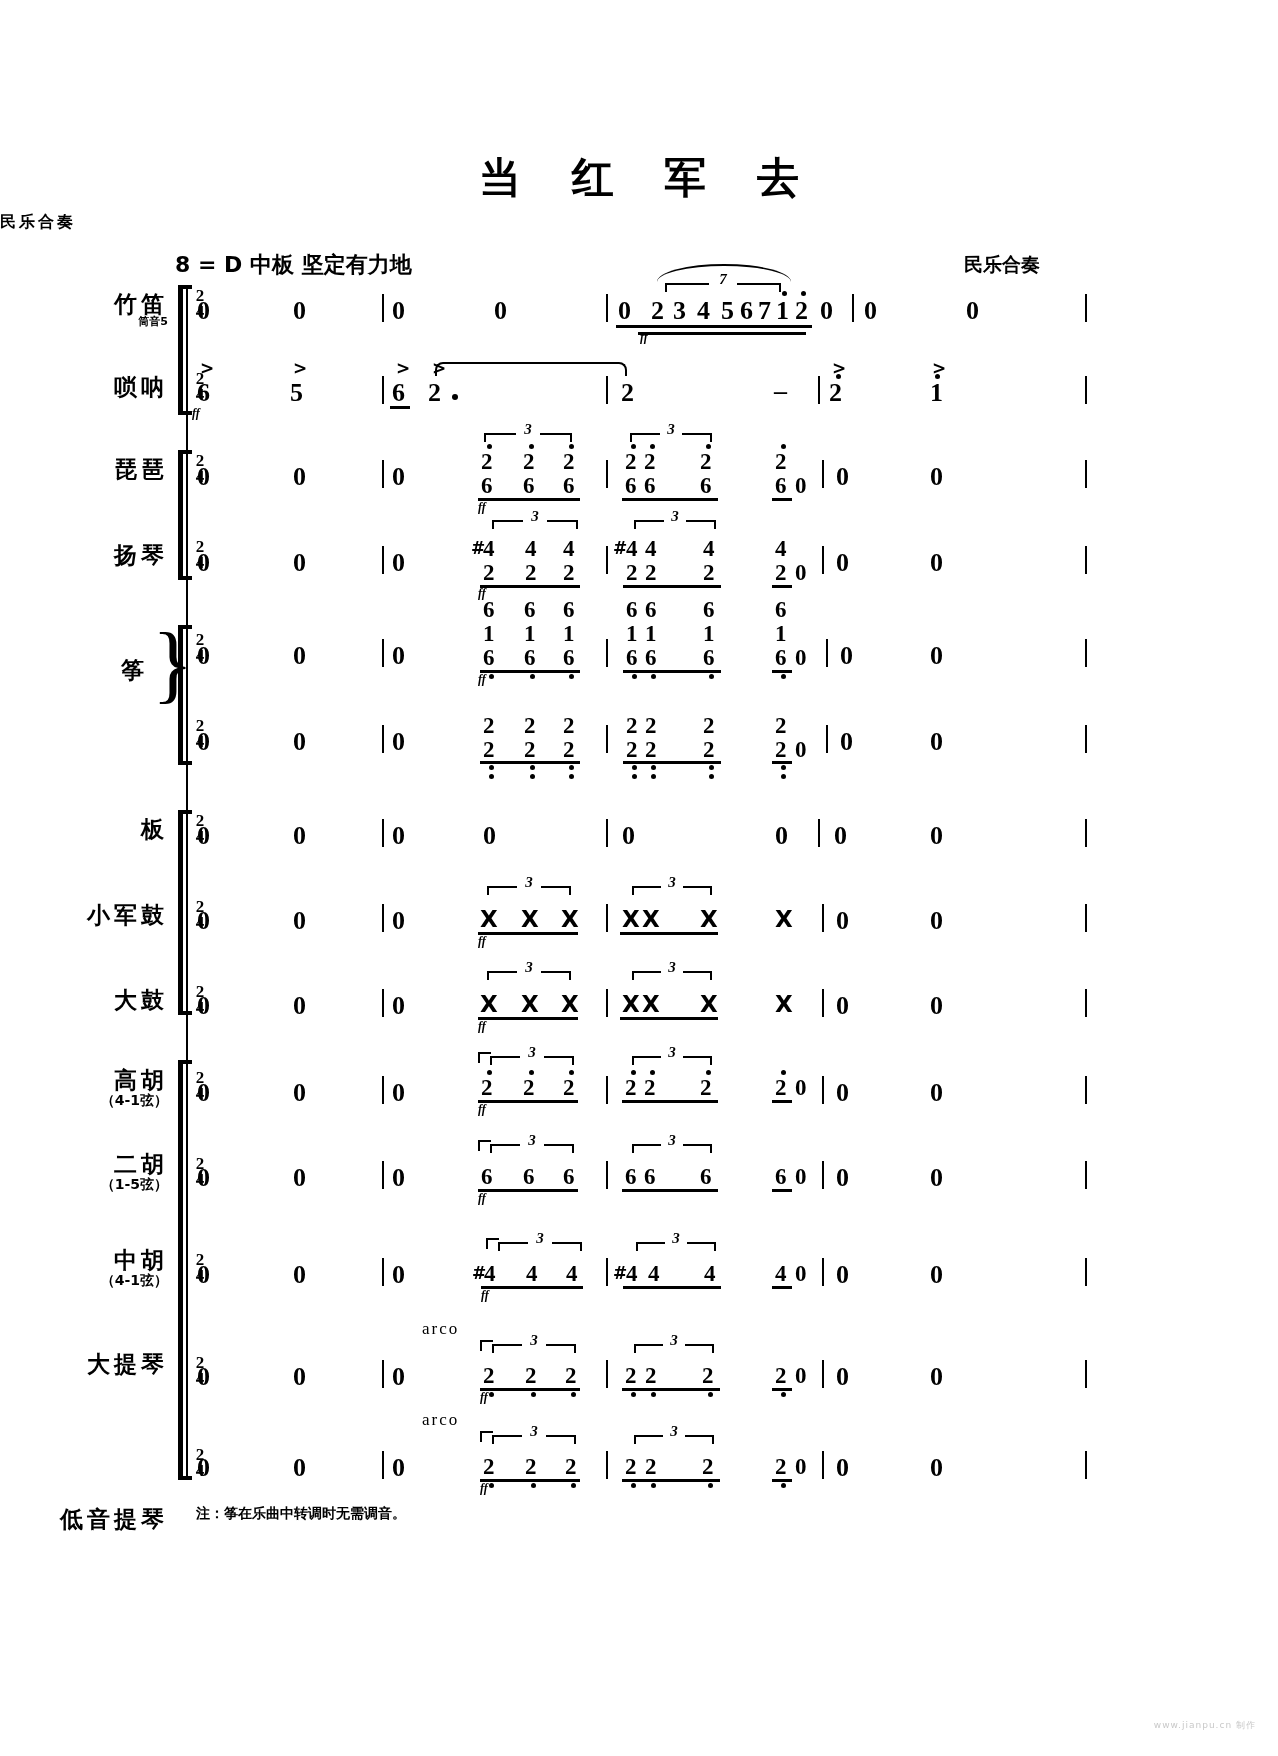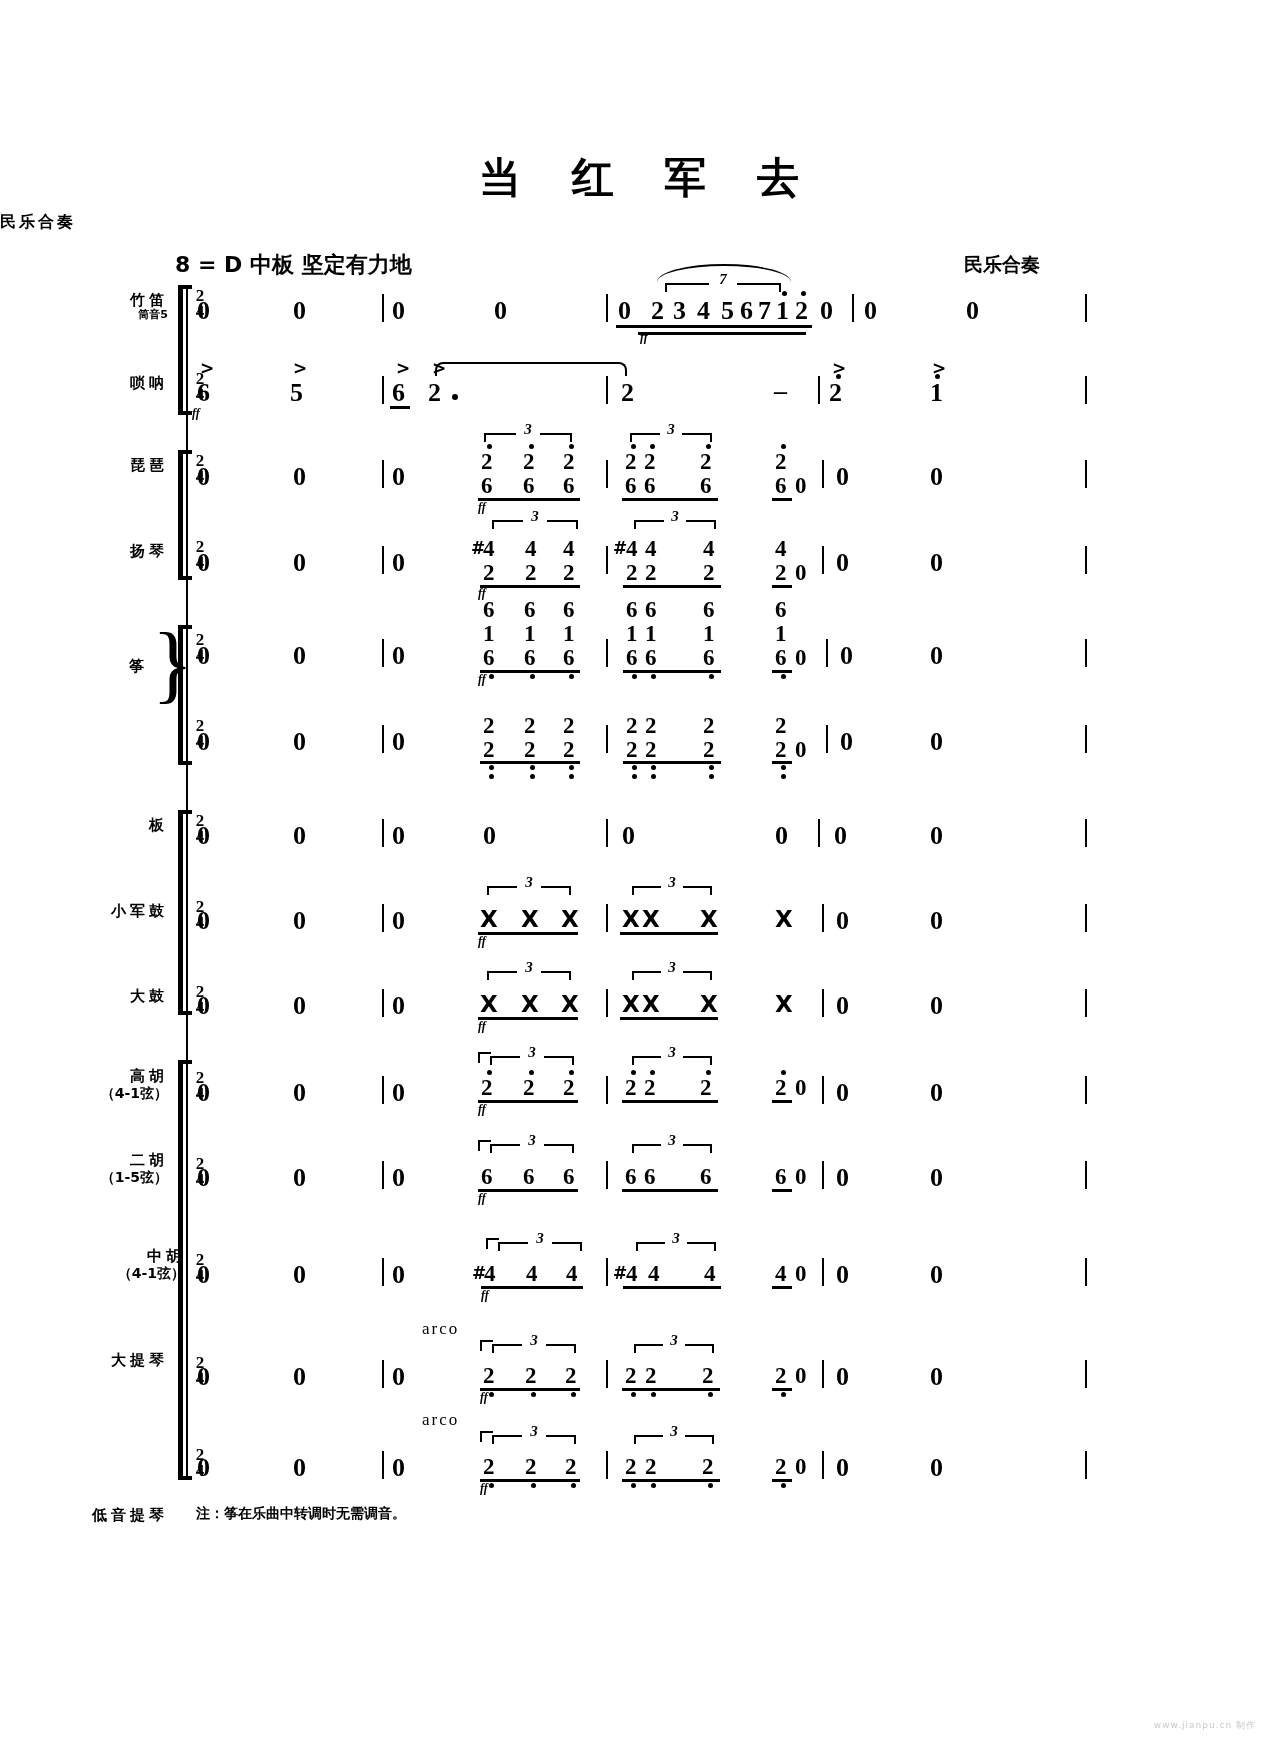--- a/index.html
+++ b/index.html
@@ -47,21 +47,21 @@
     position:absolute;right:22px;bottom:24px;
     font-size:9px;color:#c9c9c9;letter-spacing:1px;
     font-family:"DejaVu Sans",sans-serif;
   }
   .instr{
     position:absolute;text-align:right;
     font-family:"DejaVu Sans", sans-serif;
     font-weight:700;line-height:1.05;
     white-space:nowrap;
   }
-  .instr .nm{font-size:15px;letter-spacing:4px;}
+  .instr .nm{font-size:23px;letter-spacing:4px;}
   .instr .sub{font-size:14px;letter-spacing:0px;display:block;margin-top:1px;}
   .instr .tiny{font-size:11px;letter-spacing:0px;display:block;margin-top:0px;}
 
   
   .ts{
     position:absolute;font-family:"Liberation Serif",serif;
     font-weight:700;font-size:17px;line-height:0.92;text-align:center;width:16px;
   }
   .ts .num{display:block;}
   .ts .den{display:block;}
@@ -173,21 +173,21 @@
     <span class="nm">大鼓</span>
   </div>
   <div class="instr" style="left:40px;top:1068px;width:128px;">
     <span class="nm">高胡</span>
     <span class="sub">（4-1弦）</span>
   </div>
   <div class="instr" style="left:40px;top:1152px;width:128px;">
     <span class="nm">二胡</span>
     <span class="sub">（1-5弦）</span>
   </div>
-  <div class="instr" style="left:57px;top:1248px;width:128px;">
+  <div class="instr" style="left:40px;top:1248px;width:128px;">
     <span class="nm">中胡</span>
     <span class="sub">（4-1弦）</span>
   </div>
   <div class="instr" style="left:30px;top:1352px;width:138px;">
     <span class="nm">大提琴</span>
   </div>
   <div class="instr" style="left:10px;top:1507px;width:158px;">
     <span class="nm">低音提琴</span>
   </div>
 

